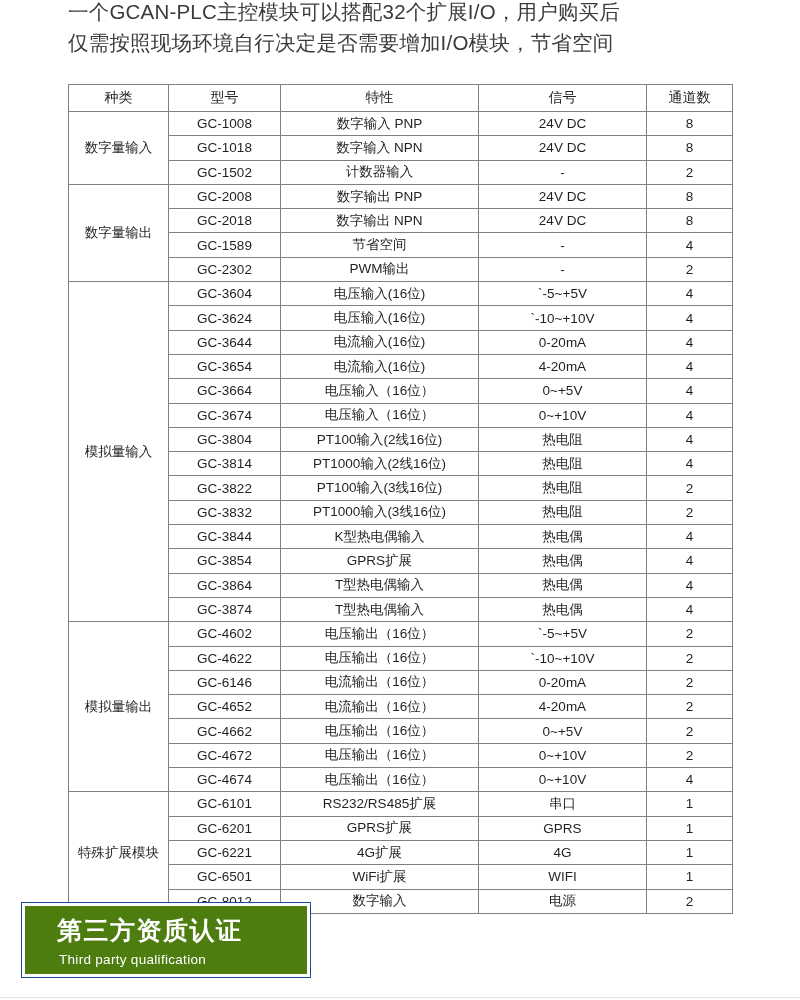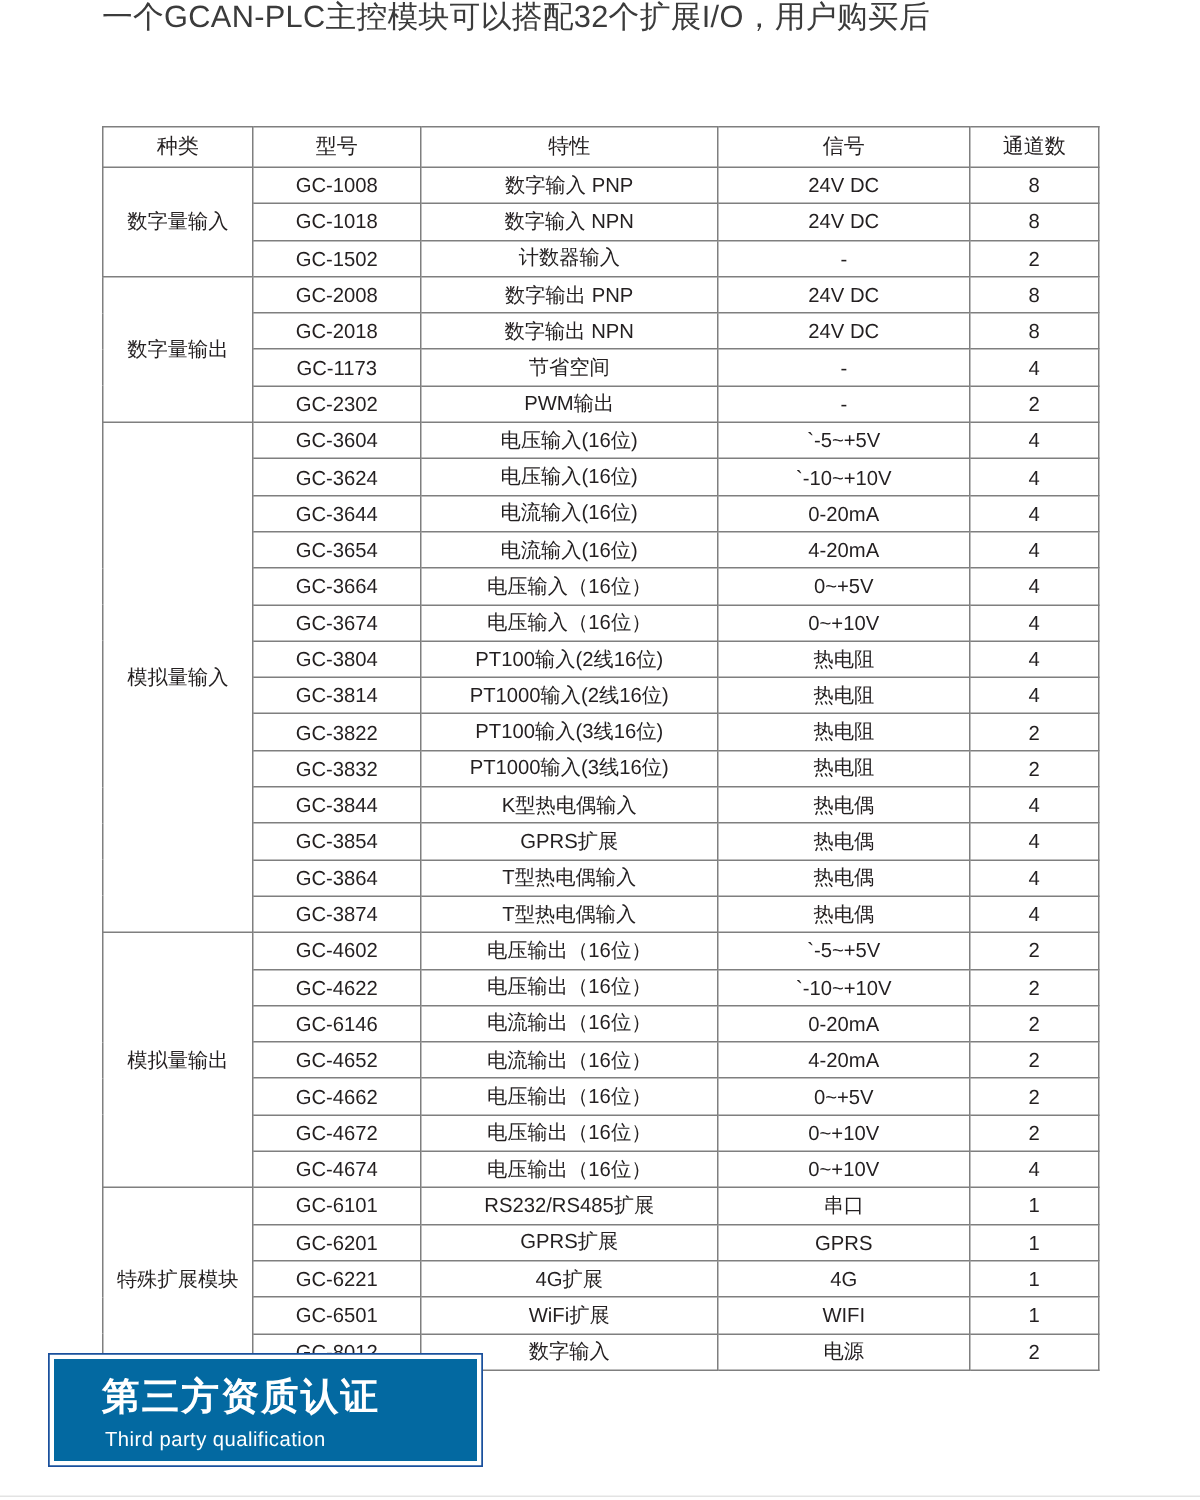--- a/index.html
+++ b/index.html
@@ -60,25 +60,25 @@
     height: 26px;
   }
   .col-kind   { width: 100px; }
   .col-model  { width: 112px; }
   .col-feat   { width: 198px; }
   .col-signal { width: 168px; }
   .col-ch     { width: 86px; }
 
   .cert-box {
     position: absolute;
-    left: 33px;
+    left: 22px;
     top: 903px;
     width: 288px;
     height: 74px;
-    background: #0369a1;
+    background: #4d7c0f;
     border: 3px solid #ffffff;
     outline: 1px solid #1b4f9c;
     box-sizing: border-box;
     box-shadow: 0 0 0 1px #1b4f9c;
     text-align: right;
   }
   .cert-cn {
     position: absolute;
     left: 32px;
     top: 8px;
@@ -104,20 +104,21 @@
     background: #e3e3e3;
   }
 </style>
 </head>
 <body>
 
 <div class="page">
 
   <div class="intro">
     <p>一个GCAN-PLC主控模块可以搭配32个扩展I/O，用户购买后</p>
+    <p>仅需按照现场环境自行决定是否需要增加I/O模块，节省空间</p>
   </div>
 
   <table class="spec">
     <colgroup>
       <col class="col-kind">
         <col class="col-model">
         <col class="col-feat">
         <col class="col-signal">
         <col class="col-ch">
     </colgroup>
@@ -157,21 +158,21 @@
           <td>24V DC</td>
           <td>8</td>
         </tr>
         <tr>
           <td>GC-2018</td>
           <td>数字输出 NPN</td>
           <td>24V DC</td>
           <td>8</td>
         </tr>
         <tr>
-          <td>GC-1173</td>
+          <td>GC-1589</td>
           <td>节省空间</td>
           <td>-</td>
           <td>4</td>
         </tr>
         <tr>
           <td>GC-2302</td>
           <td>PWM输出</td>
           <td>-</td>
           <td>2</td>
         </tr>

